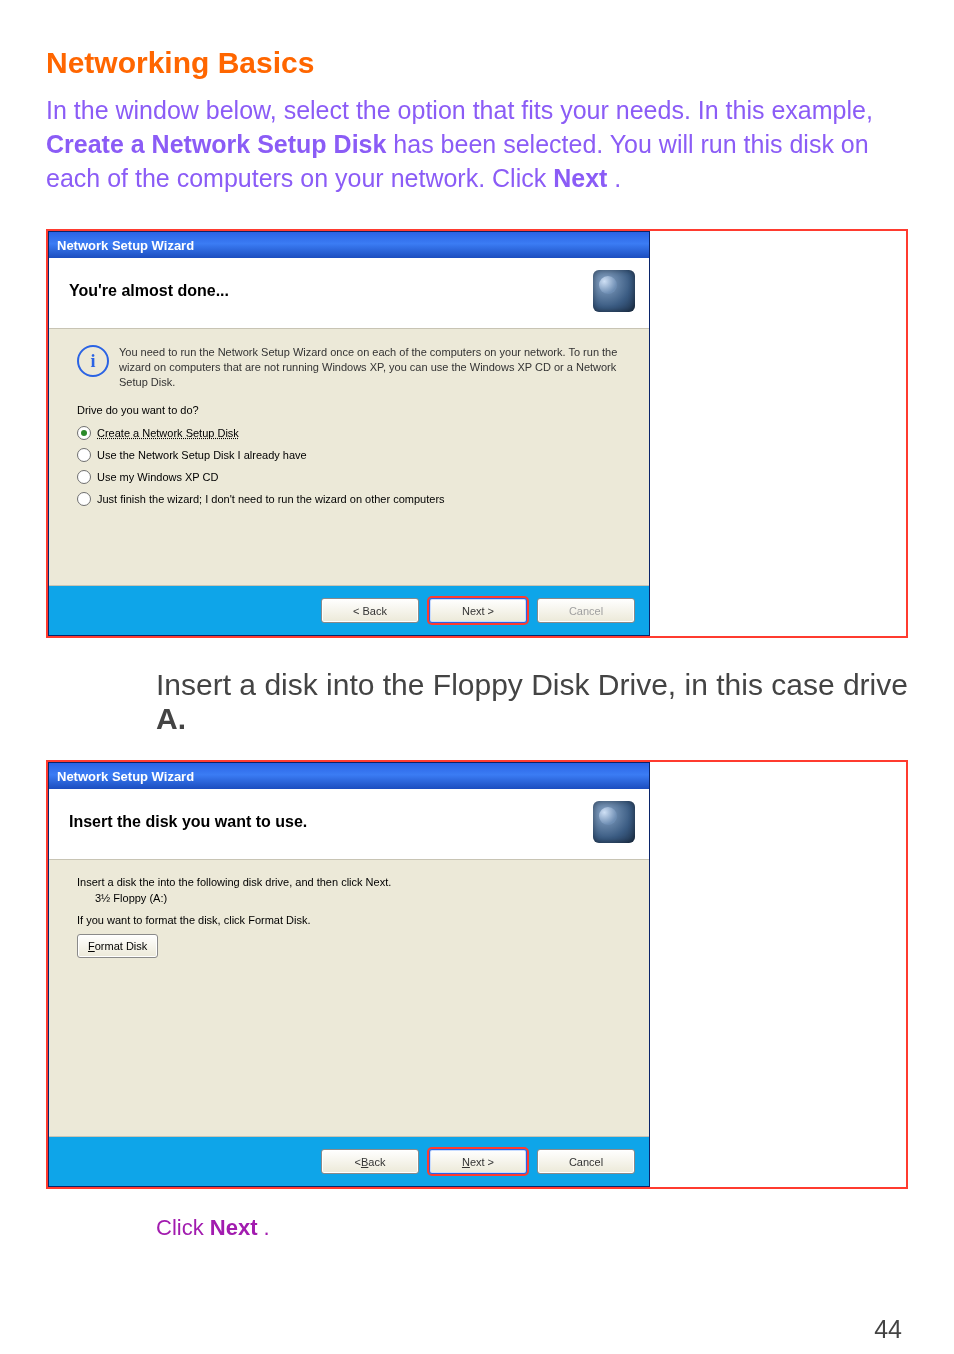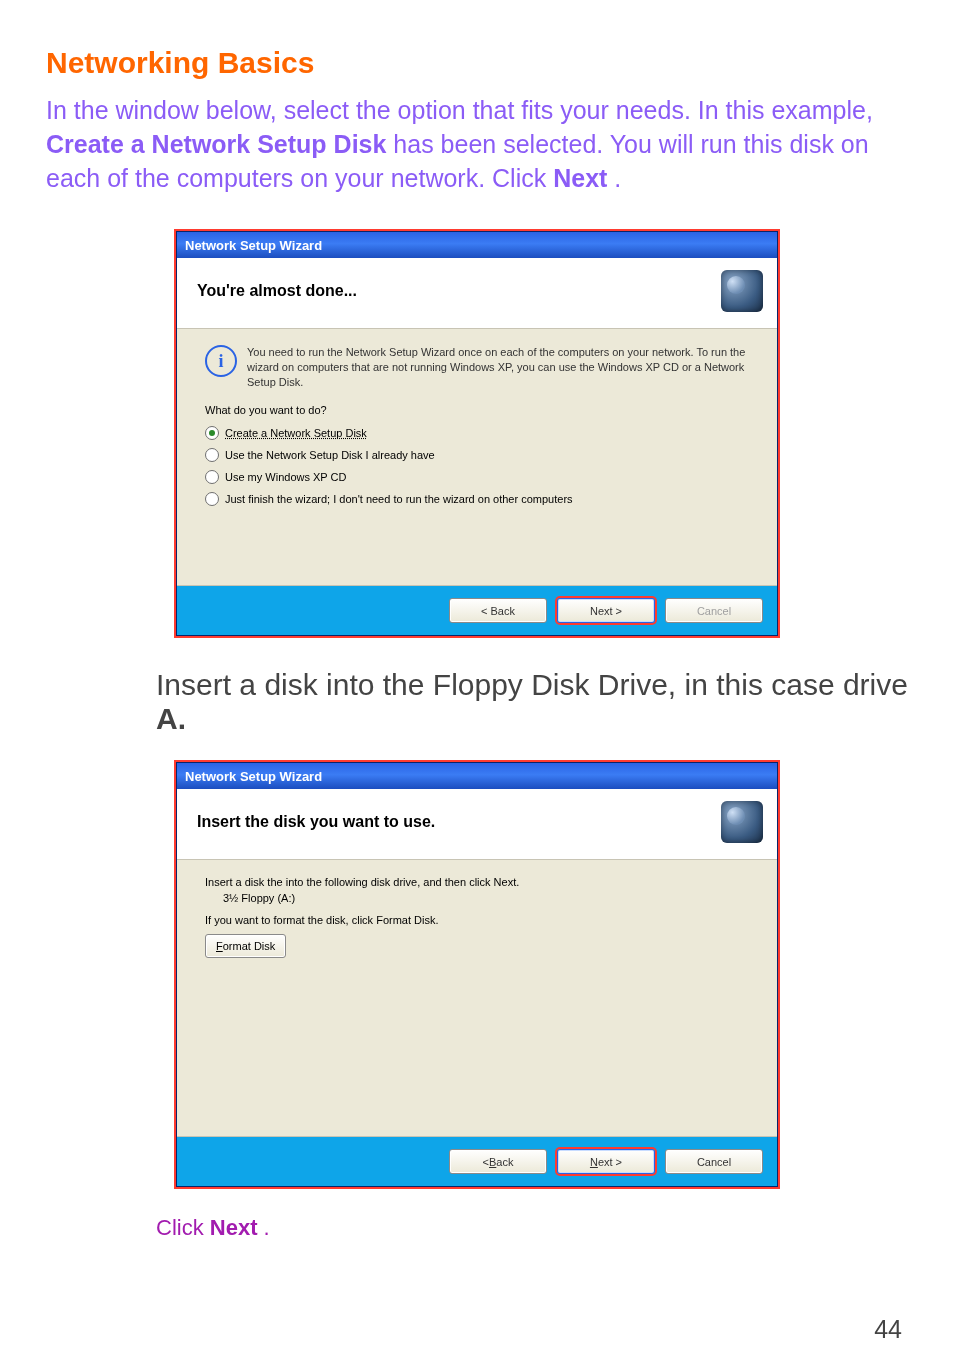--- a/index.html
+++ b/index.html
@@ -1,20 +1,20 @@
 <!DOCTYPE html>
 <html><head>
 <meta charset="utf-8">
 <style>
   html,body{margin:0;padding:0;background:#fff;font-family:Arial,Helvetica,sans-serif;color:#333;}
   .page{width:954px;min-height:1354px;margin:18px auto;padding:28px 46px 40px 46px;box-sizing:border-box;position:relative;}
   h1{color:#ff6600;font-size:30px;margin:0 0 14px 0;font-weight:bold;}
   .intro{font-size:25px;line-height:1.35;color:#8b5cf6;margin:0 0 28px 0;}
   .intro .bold{font-weight:bold;}
-  .shot-wrap{display:flex;flex-direction:column;align-items:center;}
+  .shot-wrap{display:flex;flex-direction:column;}
   .shot-border{border:2px solid #ff3b2f;display:inline-block;margin:6px 0 20px 0;}
   .caption{font-size:30px;color:#444;margin:10px 0 18px 0;text-align:left;width:100%;padding-left:110px;box-sizing:border-box;}
   .dialog{width:600px;background:#ece9d8;border:1px solid #0a246a;font-family:Tahoma,Arial,sans-serif;font-size:11px;color:#000;}
   .titlebar{height:26px;background:linear-gradient(180deg,#2a63e4 0%,#3b7cf4 45%,#1b4dbf 100%);color:#fff;font-weight:bold;font-size:13px;display:flex;align-items:center;padding:0 8px;}
   .header-band{background:#fff;padding:12px 14px 16px 20px;display:flex;align-items:center;justify-content:space-between;border-bottom:1px solid #c8c4b4;}
   .header-text{font-size:11px;}
   .header-text .hdr-title{font-weight:bold;font-size:16px;}
   .header-icon{width:42px;height:42px;background:radial-gradient(circle at 30% 30%,#8aa6c6 0%,#3a5b82 60%,#1b2f48 100%);border-radius:6px;box-shadow:inset 0 0 6px rgba(0,0,0,.4);position:relative;}
   .header-icon::after{content:"";position:absolute;left:6px;top:6px;width:18px;height:18px;background:radial-gradient(circle at 30% 30%,#cfe0f5 0%,#6d8db3 70%);border-radius:50%;}
   .body{padding:16px 28px 10px 28px;min-height:230px;}
@@ -66,21 +66,21 @@
           <div class="header-text">
             <div class="hdr-title">You're almost done...</div>
           </div>
           <div class="header-icon"></div>
         </div>
         <div class="body">
           <div class="info-row">
             <div class="info-icon">i</div>
             <div class="info-text">You need to run the Network Setup Wizard once on each of the computers on your network. To run the wizard on computers that are not running Windows XP, you can use the Windows XP CD or a Network Setup Disk.</div>
           </div>
-          <div class="prompt">What do you want to do?</div>
+          <div class="prompt">Drive do you want to do?</div>
           <div class="radio-list">
 
             <label class="radio-item sel-bg">
               <span class="radio checked"></span>
               <span class="radio-label sel">Create a Network Setup Disk</span>
             </label>
 
             <label class="radio-item">
               <span class="radio"></span>
               <span class="radio-label">Use the Network Setup Disk I already have</span>

